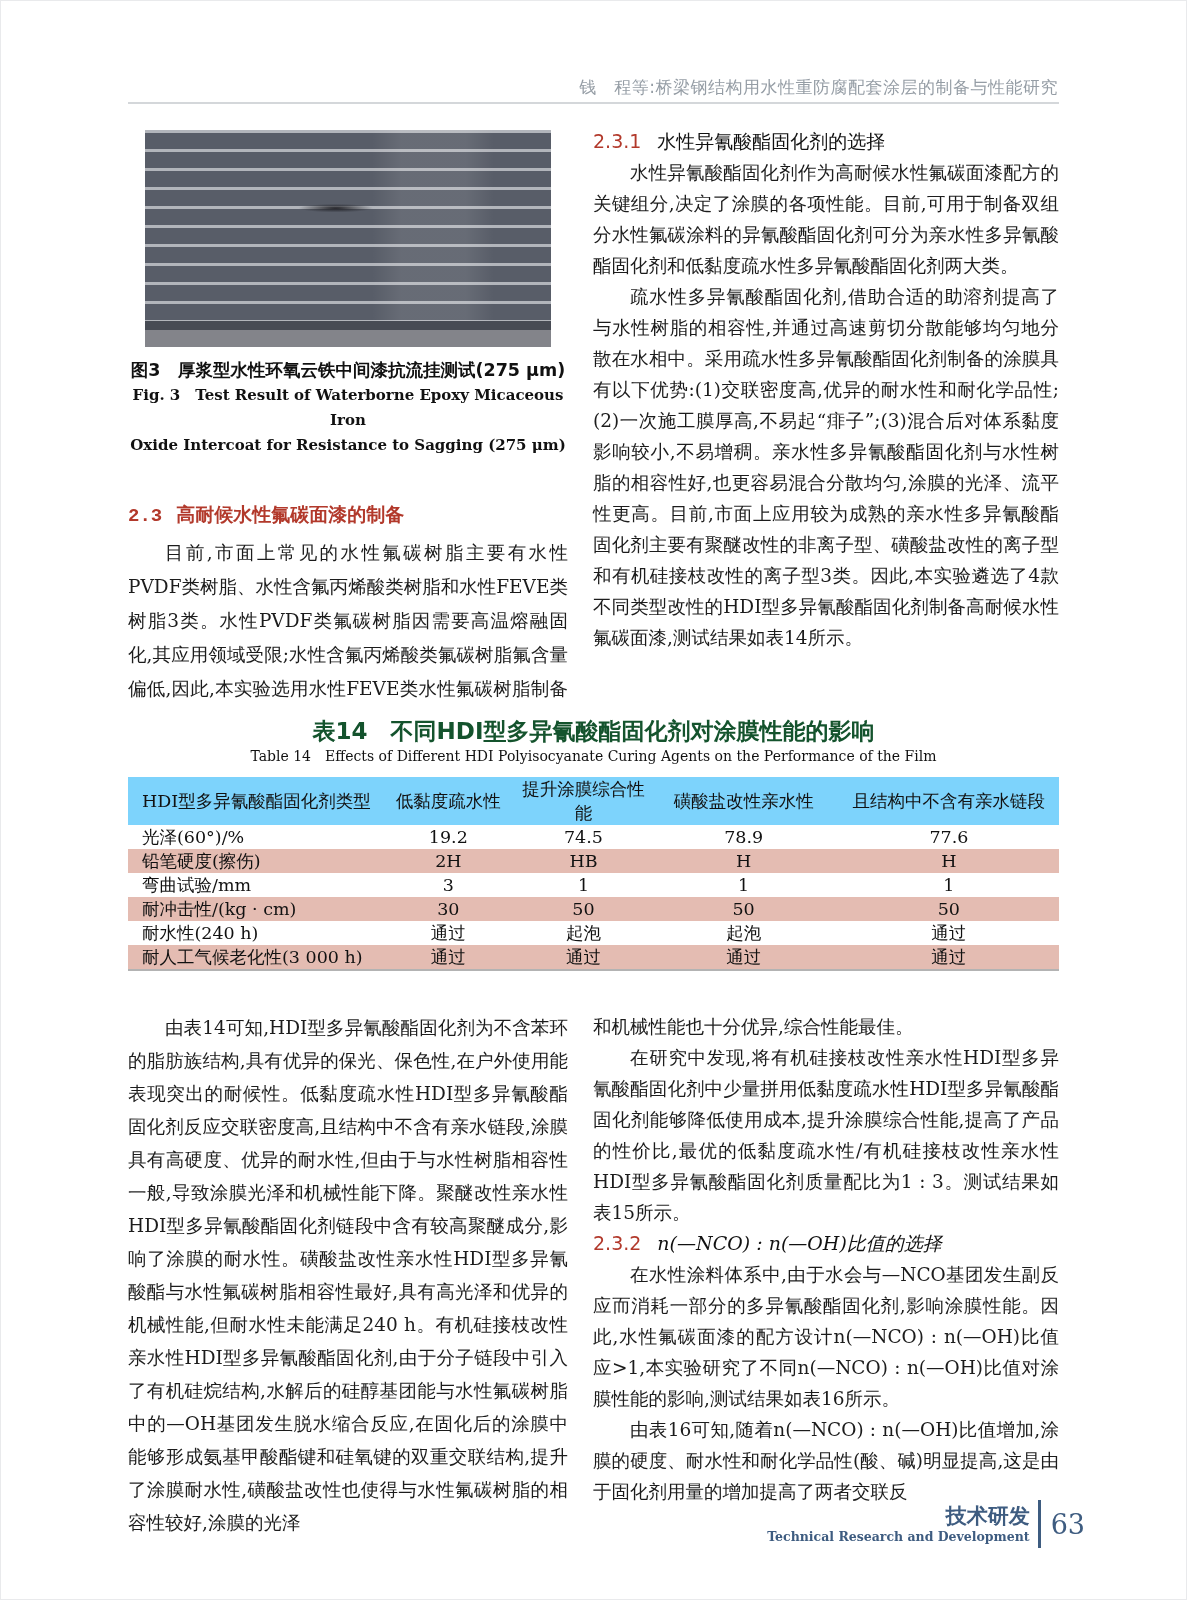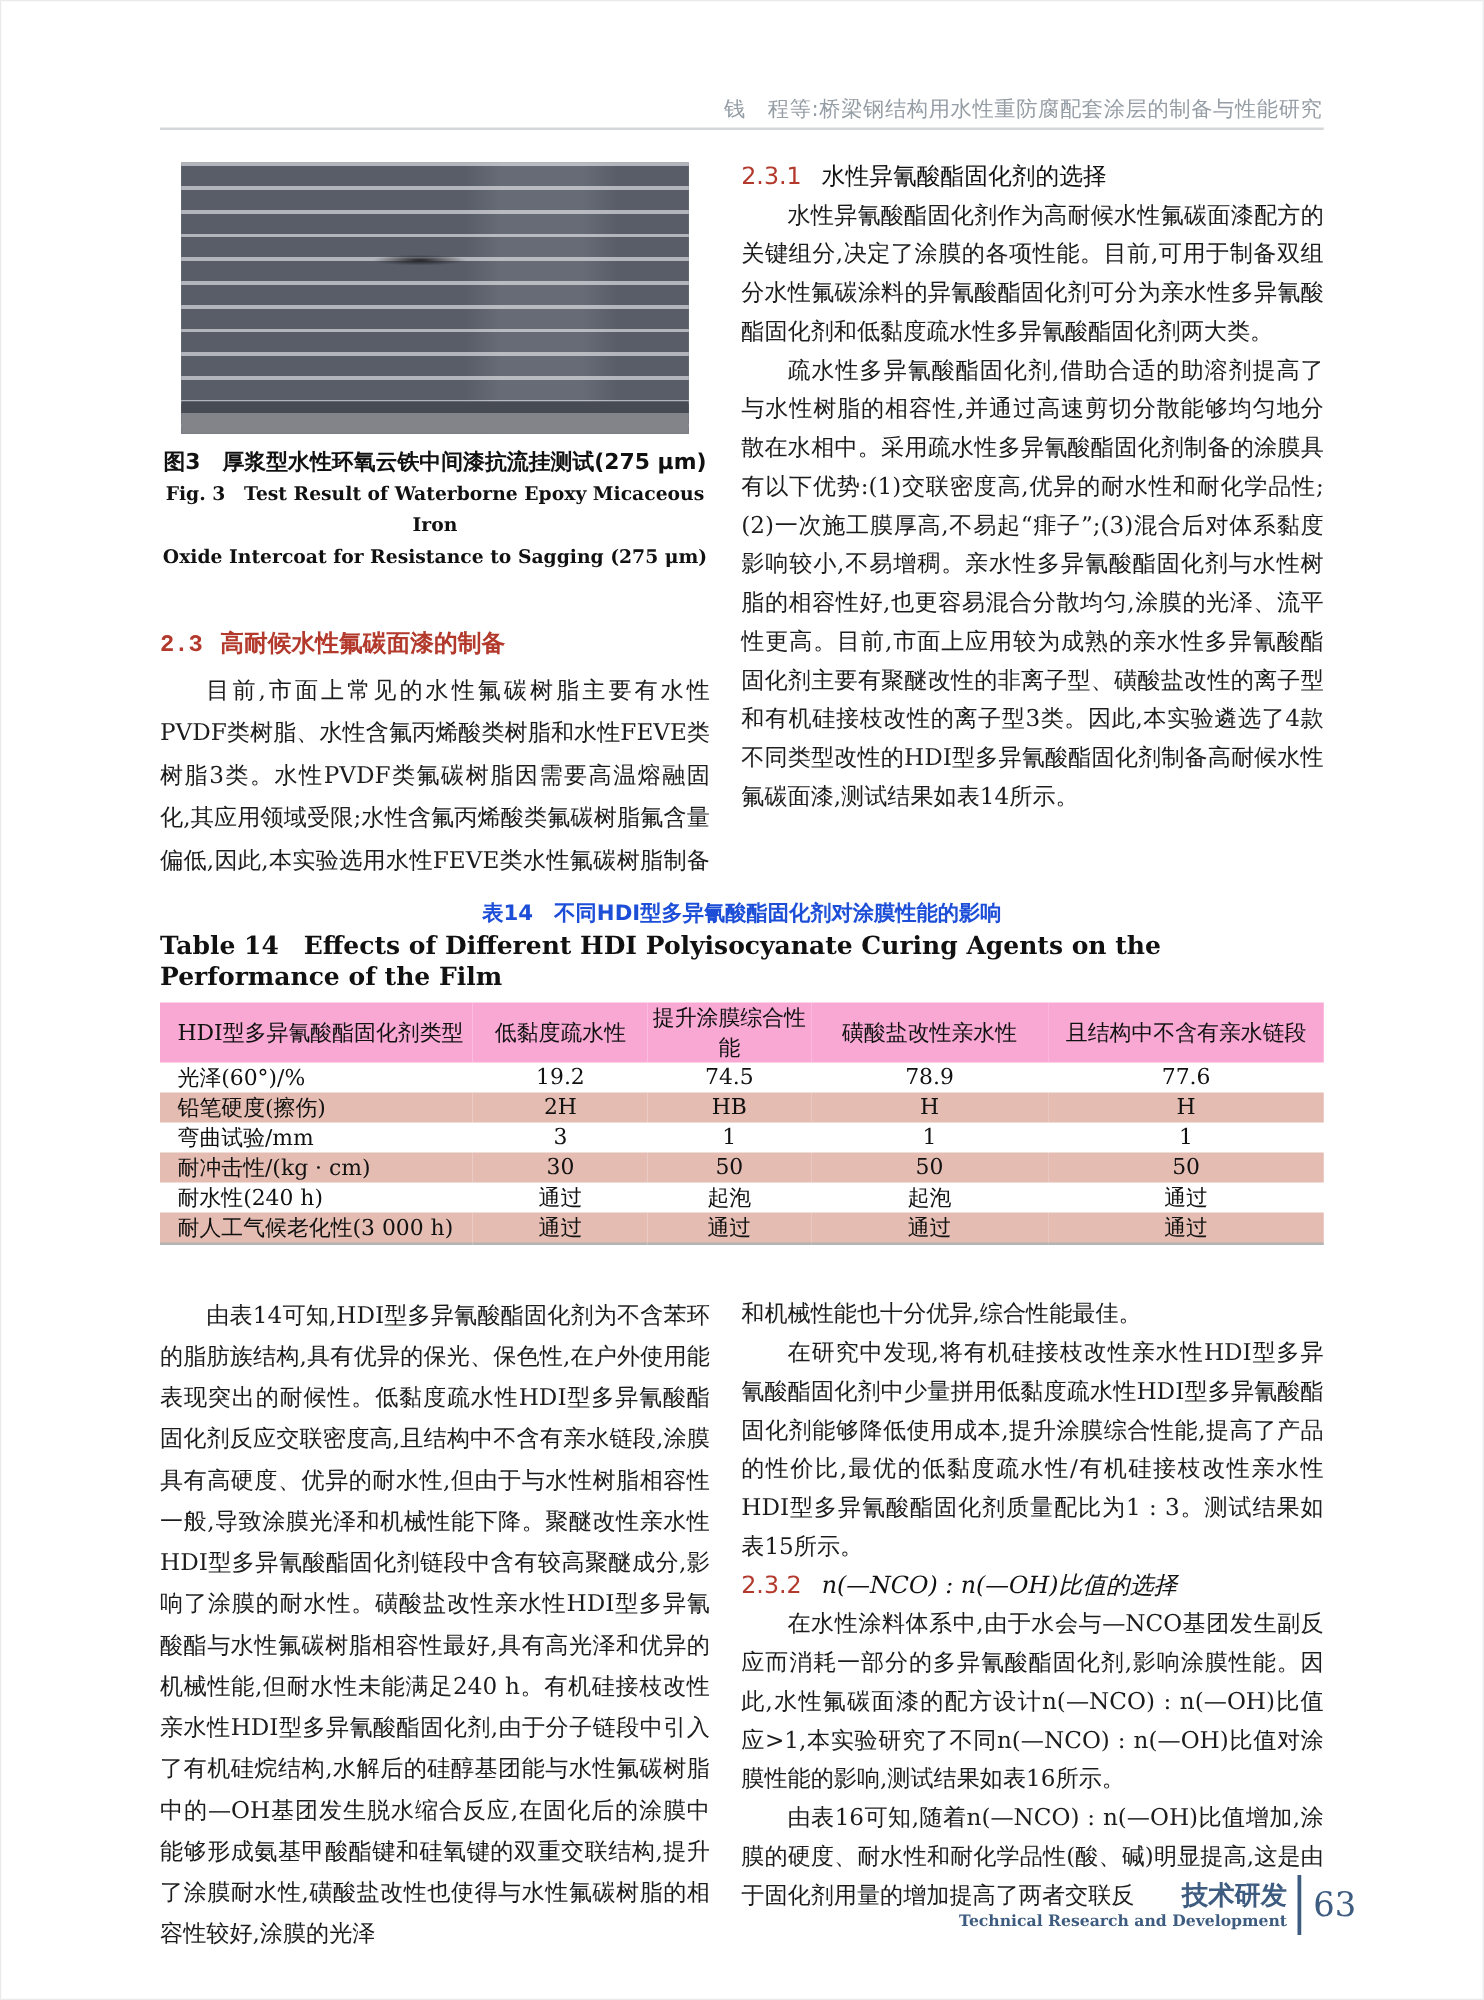--- a/index.html
+++ b/index.html
@@ -65,38 +65,38 @@
     font-size:18.5px;line-height:31px;text-align:justify;text-indent:2em;
     margin:0;color:#1c1c1c;
   }
   .para.no-indent{text-indent:0;}
   .col-l .para{line-height:33px;}
   .cols-top .col-l .para{line-height:34px;}
 
   
   .table-block{margin-top:18px;}
   .tbl-title-zh{
-    text-align:center;font-weight:bold;font-size:17px;line-height:26px;
-    font-family:"DejaVu Sans","Liberation Sans",sans-serif;color:#1d4ed8;
-  }
-  .tbl-title-en{font-weight:bold;font-size:20px;line-height:25px;color:#111;}
+    text-align:center;font-weight:bold;font-size:23px;line-height:26px;
+    font-family:"DejaVu Sans","Liberation Sans",sans-serif;color:#14532d;
+  }
+  .tbl-title-en{text-align:center;font-weight:normal;font-size:14px;line-height:25px;color:#111;}
   table.t14{
     width:100%;border-collapse:collapse;margin-top:8px;font-size:17.5px;color:#111;
     border-bottom:2px solid #b3b3b3;
   }
   table.t14 col.c0{width:250px;}
   table.t14 col.c1{width:140px;}
   table.t14 col.c2{width:130px;}
   table.t14 col.c3{width:190px;}
   table.t14 col.c4{width:220px;}
   table.t14 th,table.t14 td{
     font-weight:normal;height:24px;text-align:center;padding:0;vertical-align:middle;
   }
   table.t14 th:first-child,table.t14 td:first-child{text-align:left;padding-left:14px;}
-  table.t14 thead tr{background:#f9a8d4;height:40px;margin-left:15px;}
+  table.t14 thead tr{background:#7dd3fc;height:40px;margin-left:15px;}
   table.t14 tbody tr:nth-child(even){background:#e4bcb2;}
 
   .cols-bottom{margin-top:40px;}
 
   
   .footer{
     position:absolute;right:102px;bottom:52px;display:flex;align-items:center;
     color:#3e5c80;
   }
   .footer-section-zh{

